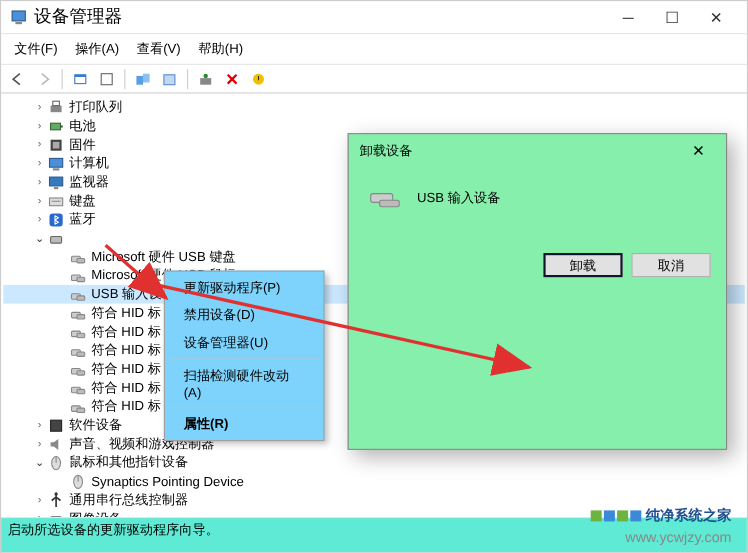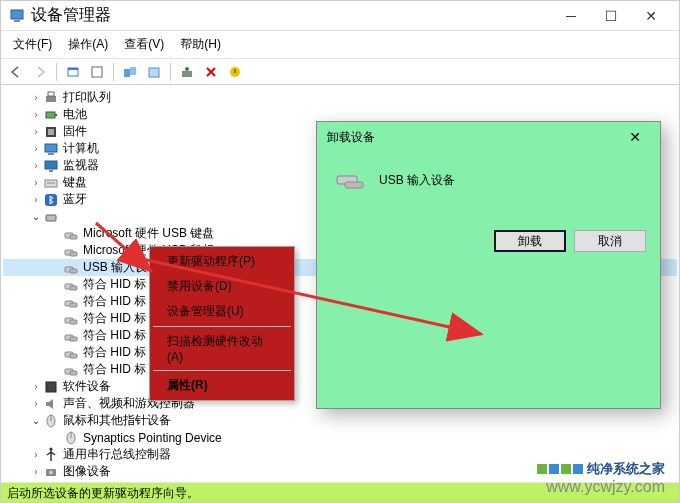--- a/index.html
+++ b/index.html
@@ -88,21 +88,21 @@
     align-items: center;
     justify-content: center;
   }
   .selected { background: #cce8ff; }
   .tree-label { }
   .context-menu {
     position: absolute;
     left: 148px;
     top: 245px;
     width: 146px;
-    background: #b91c1c;
+    background: #7dd3fc;
     border: 1px solid #a0a0a0;
     box-shadow: 3px 3px 6px rgba(0,0,0,0.25);
     padding: 2px;
   }
   .ctx-item { padding: 4px 15px; font-size: 12px; }
   .ctx-sep { border-top: 1px solid #c0c0c0; margin: 2px 1px; }
   .dialog {
     position: absolute;
     left: 315px;
     top: 120px;
@@ -146,42 +146,42 @@
     align-items: center;
     justify-content: center;
     font-size: 12px;
   }
   .dlg-btn.primary { border: 2px solid #0f172a; }
   .statusbar {
     position: absolute;
     bottom: 0;
     left: 0;
     right: 0;
-    height: 20px;
+    height: 32px;
     padding: 2px 6px;
     font-size: 12px;
-    background: #bef264;
+    background: #5eead4;
     border-top: 1px solid #e5e5e5;
   }
   .watermark {
     position: absolute;
     right: 14px;
     bottom: 24px;
     font-size: 13px;
     font-weight: bold;
     color: #205090;
     display: flex;
     align-items: center;
     gap: 4px;
   }
   .watermark-url {
     position: absolute;
     right: 14px;
     bottom: 6px;
-    font-size: 16px;
+    font-size: 13px;
     color: #888;
   }
   .wm-squares { display: flex; gap: 2px; }
   .wm-sq { width: 10px; height: 10px; }
   .arrow-svg {
     position: absolute;
     top: 0; left: 0;
     width: 680px; height: 503px;
     pointer-events: none;
   }

